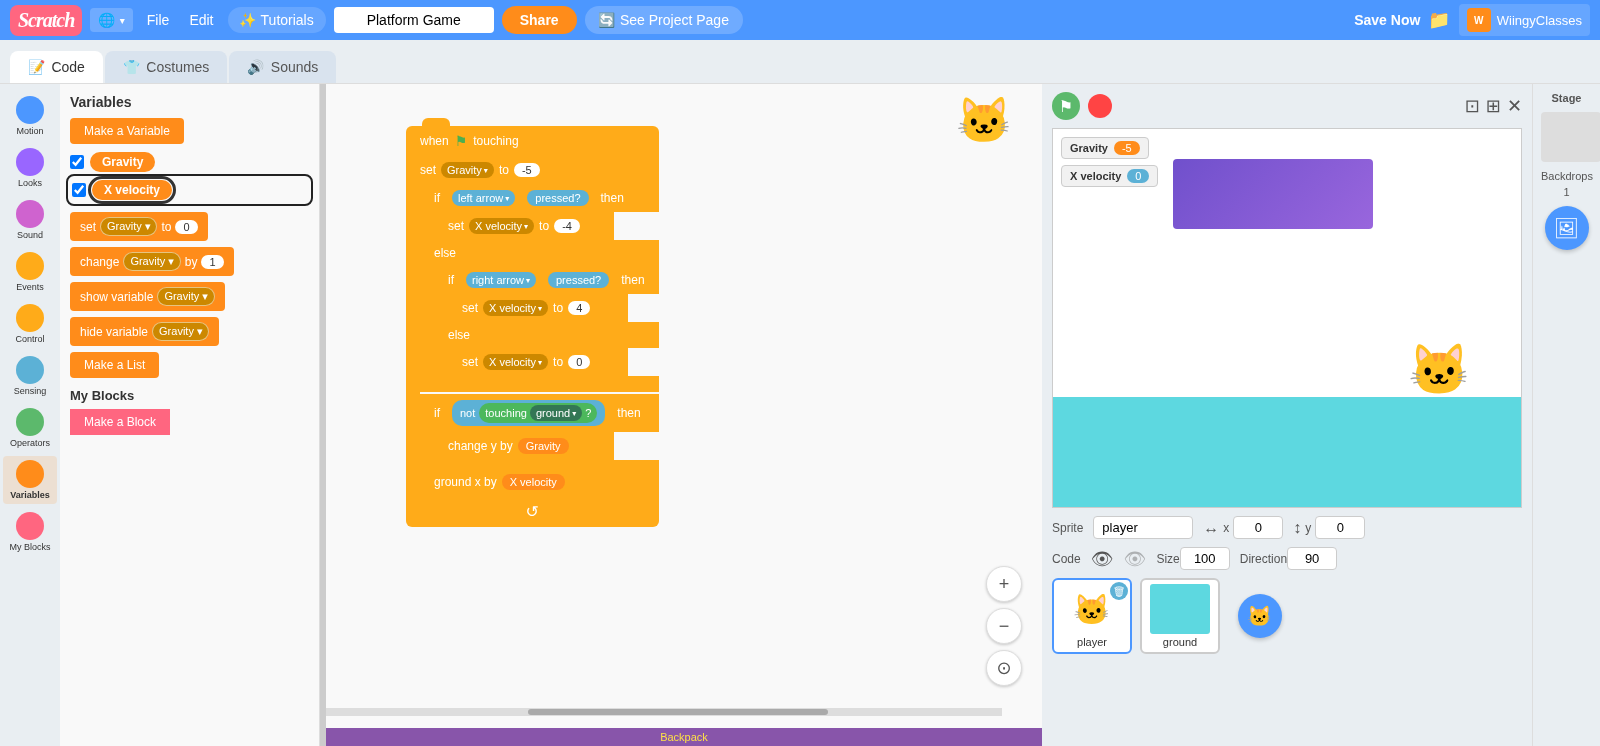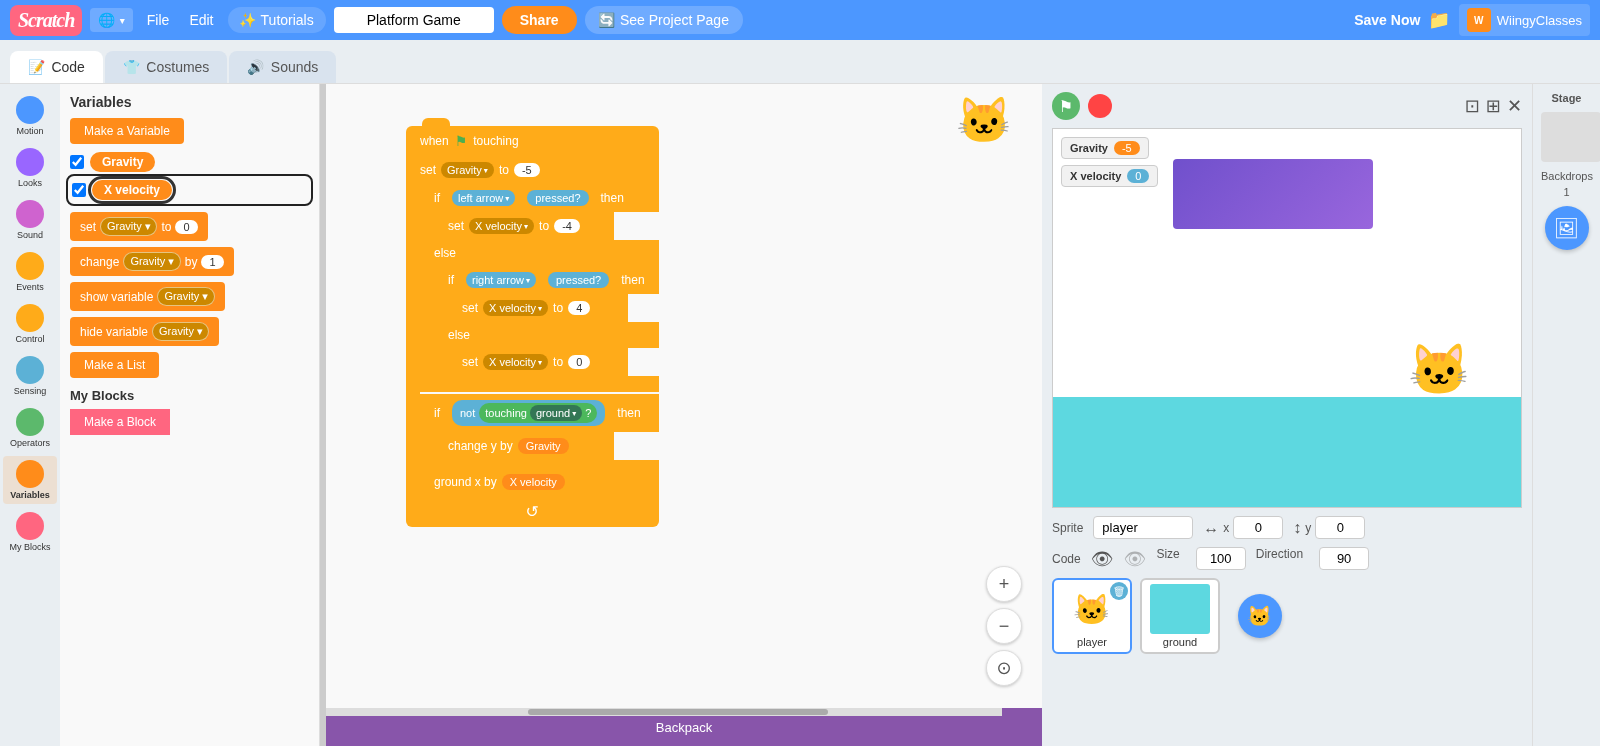--- a/index.html
+++ b/index.html
@@ -311,25 +311,25 @@
       cursor: pointer;
       display: flex; align-items: center; justify-content: center;
       font-size: 18px;
       color: #555;
       box-shadow: 0 1px 3px rgba(0,0,0,0.2);
     }
     .backpack-bar {
       position: absolute;
       bottom: 0;
       left: 0; right: 0;
-      height: 38px;
+      height: 18px;
       background: #8855AA;
       display: flex; align-items: center; justify-content: center;
-      color: #ffffff;
-      font-size: 13px;
+      color: #fde047;
+      font-size: 11px;
       cursor: pointer;
     }
 
     
     #stage-area {
       width: 490px;
       background: #E9EEF2;
       display: flex;
       flex-direction: column;
     }
@@ -451,21 +451,21 @@
       width: 50px;
       text-align: center;
     }
     .sprite-props-row {
       display: flex;
       align-items: center;
       gap: 10px;
       margin-bottom: 8px;
     }
     .eye-icon { font-size: 18px; color: #555; cursor: pointer; }
-    .size-group, .dir-group { display: flex; gap: 16px; }
+    .size-group, .dir-group { display: flex; align-items: center; gap: 0; }
     .size-input, .dir-input {
       border: 1px solid #ccc;
       border-radius: 4px;
       padding: 3px 6px;
       font-size: 13px;
       width: 50px;
       text-align: center;
     }
 
     

